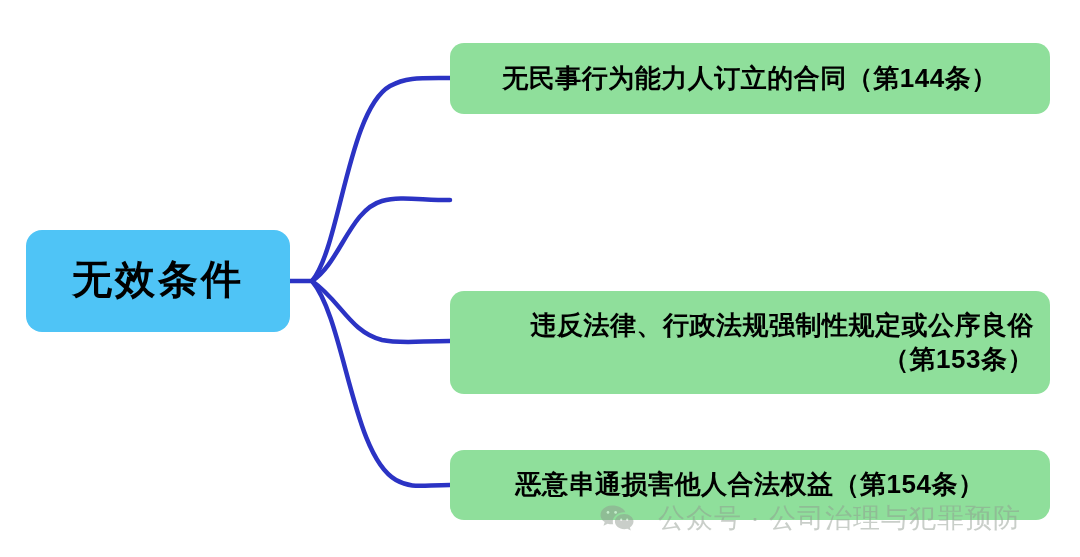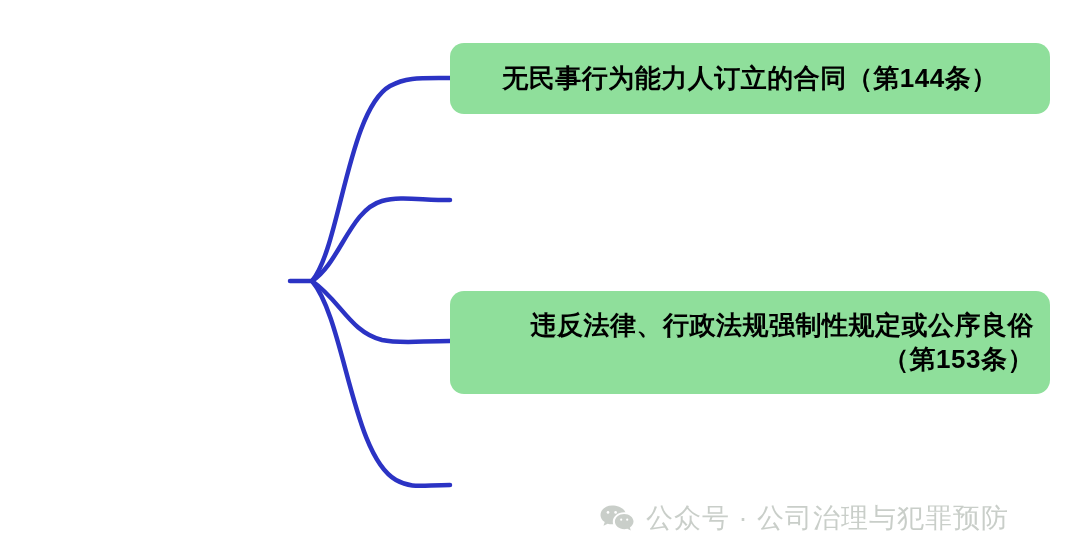--- a/index.html
+++ b/index.html
@@ -84,21 +84,21 @@
   }
 
   
   #watermark {
     position: absolute;
     z-index: 3;
     left: 600px;
     top: 500px;
     display: flex;
     align-items: center;
-    gap: 12px;
+    gap: 24px;
     opacity: 0.48;
     pointer-events: none;
   }
   #watermark .wm-text {
     font-size: 27px;
     color: #8f9a8f;
     letter-spacing: 1px;
     white-space: nowrap;
   }
   #watermark .wm-icon {
@@ -120,31 +120,37 @@
       <path d="M 312 281 C 340 248 348 110 390 86 C 406 77 420 78 450 78"></path>
 
       <path d="M 312 281 C 340 263 350 210 382 201 C 400 196 420 200 450 200"></path>
 
       <path d="M 312 281 C 340 300 350 332 382 340 C 400 344 420 341 450 341"></path>
 
       <path d="M 312 281 C 345 320 352 455 396 480 C 412 489 422 485 450 485"></path>
     </g>
   </svg>
 
+  <div class="node" id="root-node">
+    <span class="root-label">无效条件</span>
+  </div>
 
   <div class="node branch-node" id="branch-node-0">
     <span class="branch-label">无民事行为能力人订立的合同（第144条）</span>
   </div>
 
 
   <div class="node branch-node" id="branch-node-2">
     <span class="branch-label">违反法律、行政法规强制性规定或公序良俗
 （第153条）</span>
   </div>
 
+  <div class="node branch-node" id="branch-node-3">
+    <span class="branch-label">恶意串通损害他人合法权益（第154条）</span>
+  </div>
 
   <div id="watermark">
     <span class="wm-icon-wrap">
       <svg class="wm-icon" viewBox="0 0 34 28" xmlns="http://www.w3.org/2000/svg">
 
         <path fill="#8f9a8f" d="M12 1.5C5.6 1.5 0.5 5.7 0.5 10.9c0 2.9 1.6 5.5 4.2 7.2L3.5 21.8l4.1-2.1c1.4 0.4 2.9 0.6 4.4 0.6
                  0.4 0 0.8 0 1.2-0.1-0.3-0.8-0.4-1.6-0.4-2.5 0-5.2 5.1-9.4 11.4-9.4 0.4 0 0.8 0 1.2 0.1
                  C24.3 4.6 18.7 1.5 12 1.5z"></path>
         <circle cx="8" cy="8.4" r="1.35" fill="#ffffff"></circle>
         <circle cx="15.6" cy="8.4" r="1.35" fill="#ffffff"></circle>

